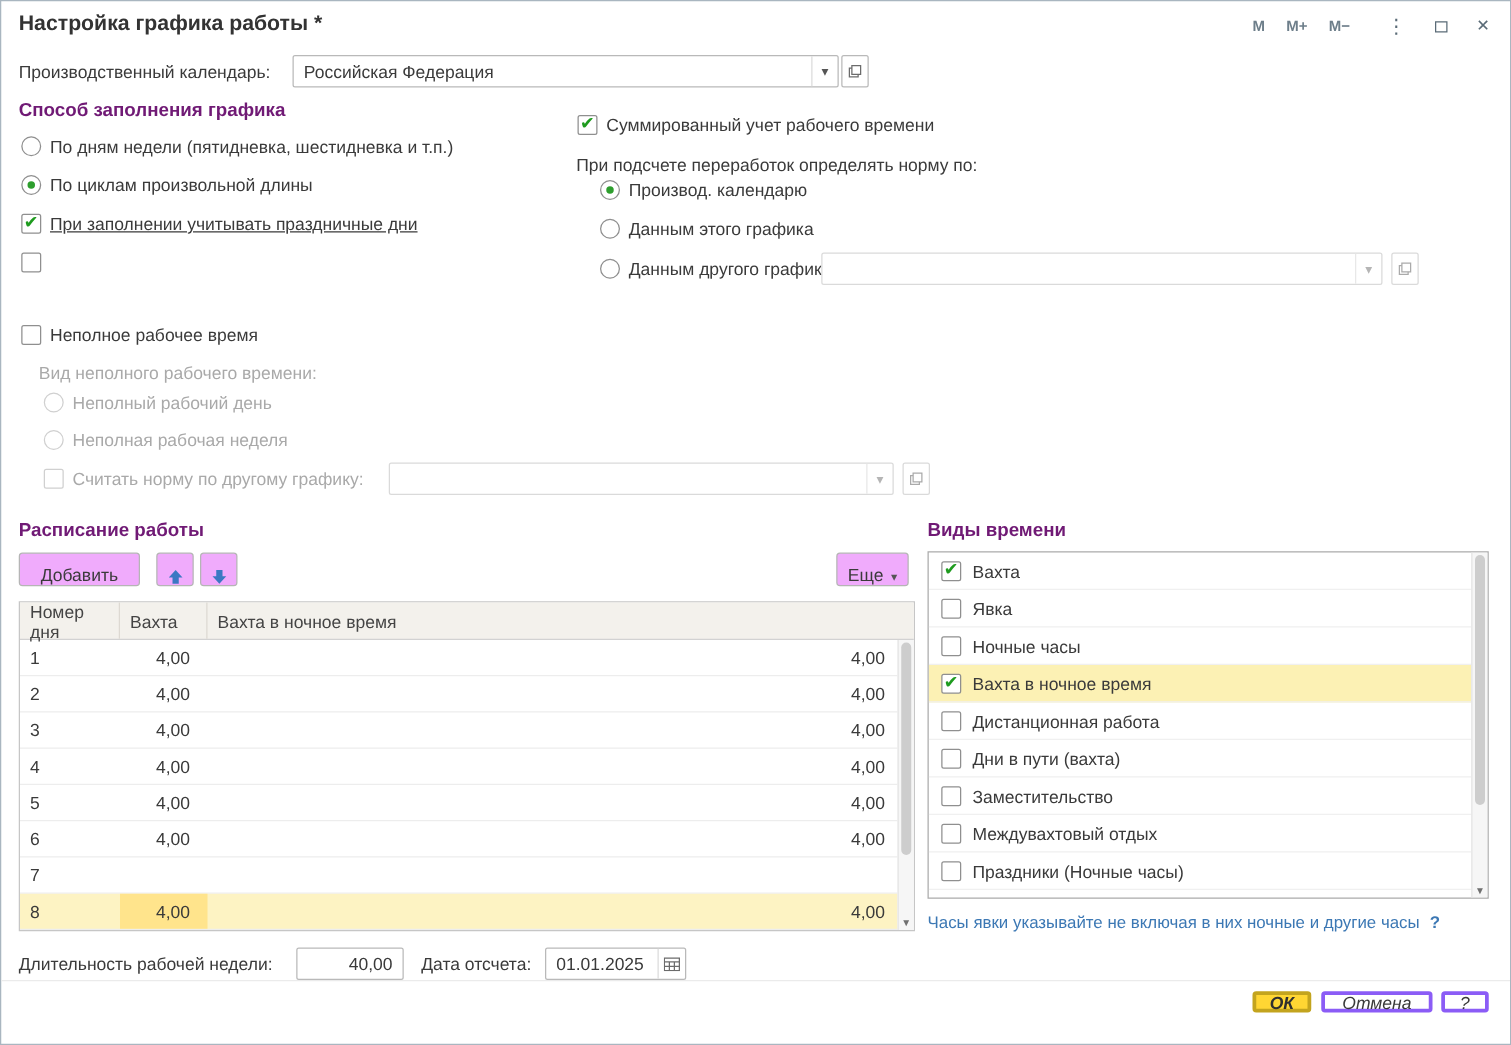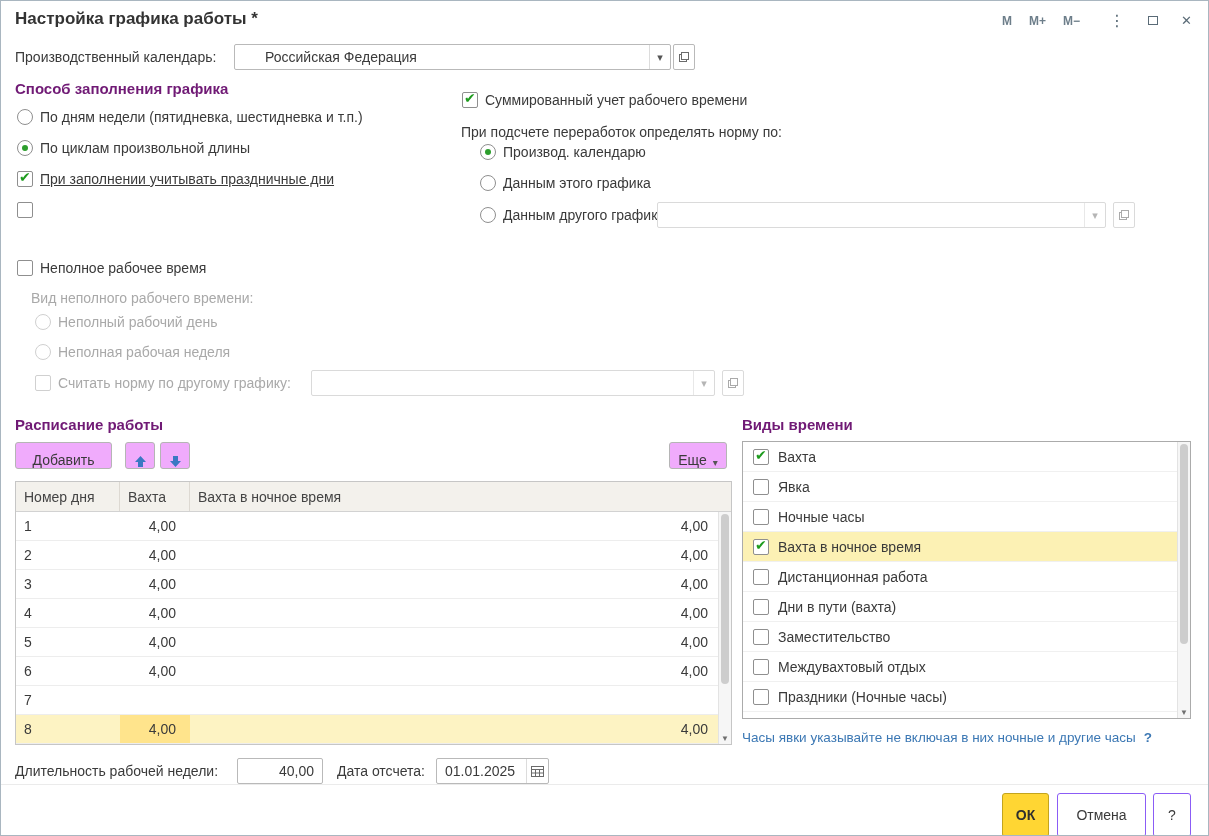--- a/index.html
+++ b/index.html
@@ -19,21 +19,21 @@
   .max-ico { margin-left:6px; display:flex; }
   .max-box { width:10px; height:9px; border:1px solid #5a6b77; display:inline-block; }
   .close-ico { font-size:13px; margin-left:6px; }
 
   .flabel { position:absolute; height:26px; display:flex; align-items:center; }
   .caption { position:absolute; height:20px; display:flex; align-items:center; }
   .section-h { position:absolute; font-size:15px; font-weight:bold; color:#701a75; }
 
   
   .combo { position:absolute; height:26px; border:1px solid #b9b9b9; background:#fff; display:flex; align-items:stretch; border-radius:2px; }
-  .combo-val { flex:1; display:flex; align-items:center; padding:0 8px; white-space:nowrap; overflow:hidden;margin-left:22px; }
+  .combo-val { flex:1; display:flex; align-items:center; padding:0 8px; white-space:nowrap; overflow:hidden; }
   .combo-drop { width:21px; display:flex; align-items:center; justify-content:center; color:#555; font-size:11px; border-left:1px solid #dcdcdc; }
   .sq-btn { position:absolute; width:22px; height:26px; border:1px solid #b9b9b9; background:#fff; border-radius:2px; display:flex; align-items:center; justify-content:center; }
   .dis-f { border-color:#dadada !important; }
   .dis-f .combo-drop { color:#b5b5b5; border-left-color:#e8e8e8; }
 
   
   .opt { position:absolute; display:flex; align-items:center; gap:7px; height:20px; white-space:nowrap; }
   .box { width:16px; height:16px; border:1px solid #8f8f8f; border-radius:2px; background:#fff; position:relative; flex:0 0 auto; }
   .box.checked::after { content:"✔"; position:absolute; left:1px; top:-3px; font-size:14px; font-weight:bold; color:#1e9b1e; }
   .radio { width:16px; height:16px; border:1px solid #8f8f8f; border-radius:50%; background:#fff; position:relative; flex:0 0 auto; }
@@ -44,21 +44,21 @@
   
   .btn { position:absolute; height:27px; border:1px solid #b5b5b5; border-radius:3px; background:#f0abfc; display:flex; align-items:flex-end; justify-content:center; gap:6px; font-size:14px; color:#3a3a3a; }
   .mini-arrow { font-size:10px; color:#555; }
 
   
   .table { position:absolute; left:14px; top:480px; width:717px; height:264px; border:1px solid #c6c6c6; background:#fff; }
   .thead { display:flex; height:30px; background:#f3f1ec; border-bottom:1px solid #d2d2d2; color:#444; }
   .th { display:flex; align-items:center; padding:0 8px; border-right:1px solid #ddd9d2; }
   .tr { display:flex; height:29px; border-bottom:1px solid #ededed; margin-right:13px; }
   .td { display:flex; align-items:center; padding:0 8px; }
-  .c1 { width:104px; } .c2 { width:70px; } .c3 { flex:1; }
+  .c1 { width:80px; } .c2 { width:70px; } .c3 { flex:1; }
   .th.c3 { border-right:none; }
   .td.num { justify-content:flex-end; }
   .td.c2.num { padding-right:14px; }
   .td.c3.num { padding-right:10px; }
   .tr.sel { background:#fdf3c3; }
   .tr.sel .td.active { background:#ffe48c; }
 
   .vscroll { position:absolute; top:30px; right:0; bottom:0; width:13px; background:#f6f6f6; border-left:1px solid #e3e3e3; }
   .vscroll .thumb { position:absolute; left:2px; right:2px; border-radius:4px; background:#cdcdcd; }
   .vscroll .arr-down { position:absolute; bottom:0; left:0; right:0; height:12px; display:flex; align-items:center; justify-content:center; font-size:8px; color:#707070; }
@@ -74,21 +74,21 @@
   .kinds { position:absolute; left:741px; top:440px; width:449px; height:278px; border:1px solid #ababab; background:#fff; overflow:hidden; }
   .kind { display:flex; align-items:center; gap:9px; height:30px; padding:0 10px; border-bottom:1px solid #f0f0f0; margin-right:13px; }
   .kind.hl { background:#fcf1b4; }
   .kinds .vscroll { top:0; }
 
   .hint { position:absolute; left:741px; top:729px; display:flex; gap:8px; color:#3c78b4; font-size:13.5px; white-space:nowrap; }
   .hint .q { font-weight:bold; }
 
   .sep { position:absolute; left:0; right:0; top:783px; border-top:1px solid #ebebeb; }
 
-  .dlg-btn { position:absolute; top:792px; height:44px; border:1px solid #8b5cf6; border-radius:3px; background:#fff; display:flex; align-items:center; justify-content:center; font-size:14px; color:#3a3a3a; }
+  .dlg-btn { position:absolute; top:792px; height:17px; border:3px solid #8b5cf6; border-radius:3px; background:#fff; display:flex; align-items:center; justify-content:center; font-size:14px; color:#3a3a3a;font-style:italic; }
   .dlg-btn.ok { background:#ffd633; border-color:#c3a41e; font-weight:bold; color:#2f2f2f; }
 </style>
 </head>
 <body>
 
 <div class="win-title">Настройка графика работы *</div>
 <div class="win-controls">
   <span class="scale-ico">M</span>
   <span class="scale-ico">M+</span>
   <span class="scale-ico">M−</span>

